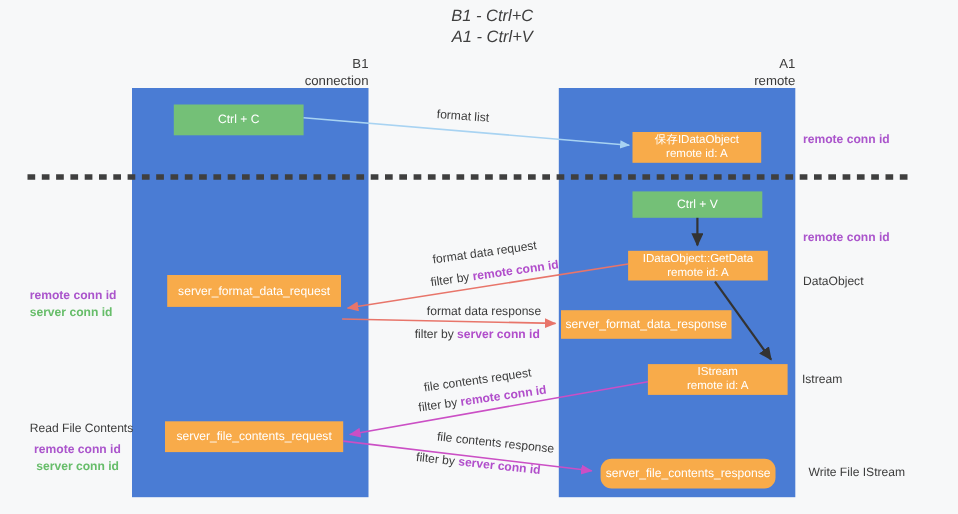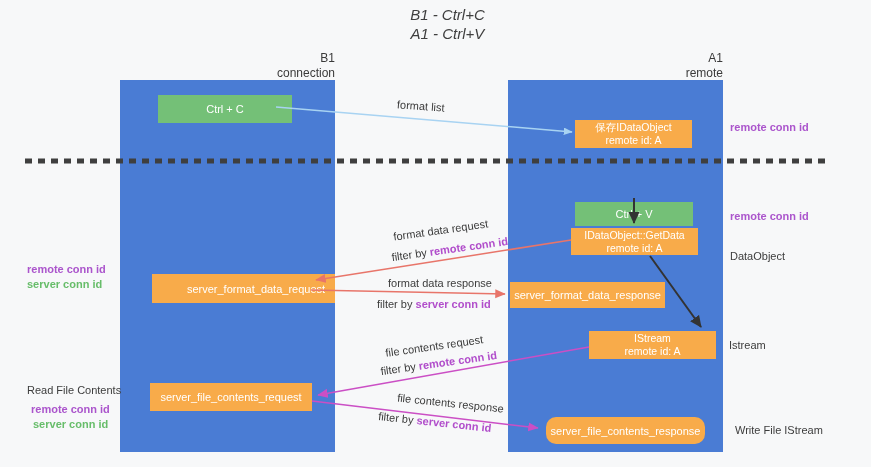--- a/index.html
+++ b/index.html
@@ -47,39 +47,39 @@
     <div>connection</div>
   </div>
   <div class="lane-header" style="left:508px;">
     <div>A1</div>
     <div>remote</div>
   </div>
 
   <div class="lane" style="left:120px;"></div>
   <div class="lane" style="left:508px;"></div>
 
-  <div class="node green" style="left:158px;top:95px;width:134px;height:28px;">
+  <div class="node green" style="left:158px;top:95px;width:118px;height:28px;">
     <span>Ctrl + C</span>
   </div>
 
   <div class="node orange two-line" style="left:575px;top:120px;width:117px;height:28px;">
     <span>保存IDataObject</span>
     <span>remote id: A</span>
   </div>
 
-  <div class="node green" style="left:575px;top:174px;width:118px;height:24px;margin-top:28px;">
+  <div class="node green" style="left:575px;top:174px;width:118px;height:24px;">
     <span>Ctrl + V</span>
   </div>
 
   <div class="node orange two-line" style="left:571px;top:228px;width:127px;height:27px;">
     <span>IDataObject::GetData</span>
     <span>remote id: A</span>
   </div>
 
-  <div class="node orange" style="left:152px;top:274px;width:158px;height:29px;padding-left:25px;">
+  <div class="node orange" style="left:152px;top:250px;width:158px;height:29px;">
     <span>server_format_data_request</span>
   </div>
 
   <div class="node orange" style="left:510px;top:282px;width:155px;height:26px;">
     <span>server_format_data_response</span>
   </div>
 
   <div class="node orange two-line" style="left:589px;top:331px;width:127px;height:28px;">
     <span>IStream</span>
     <span>remote id: A</span>

